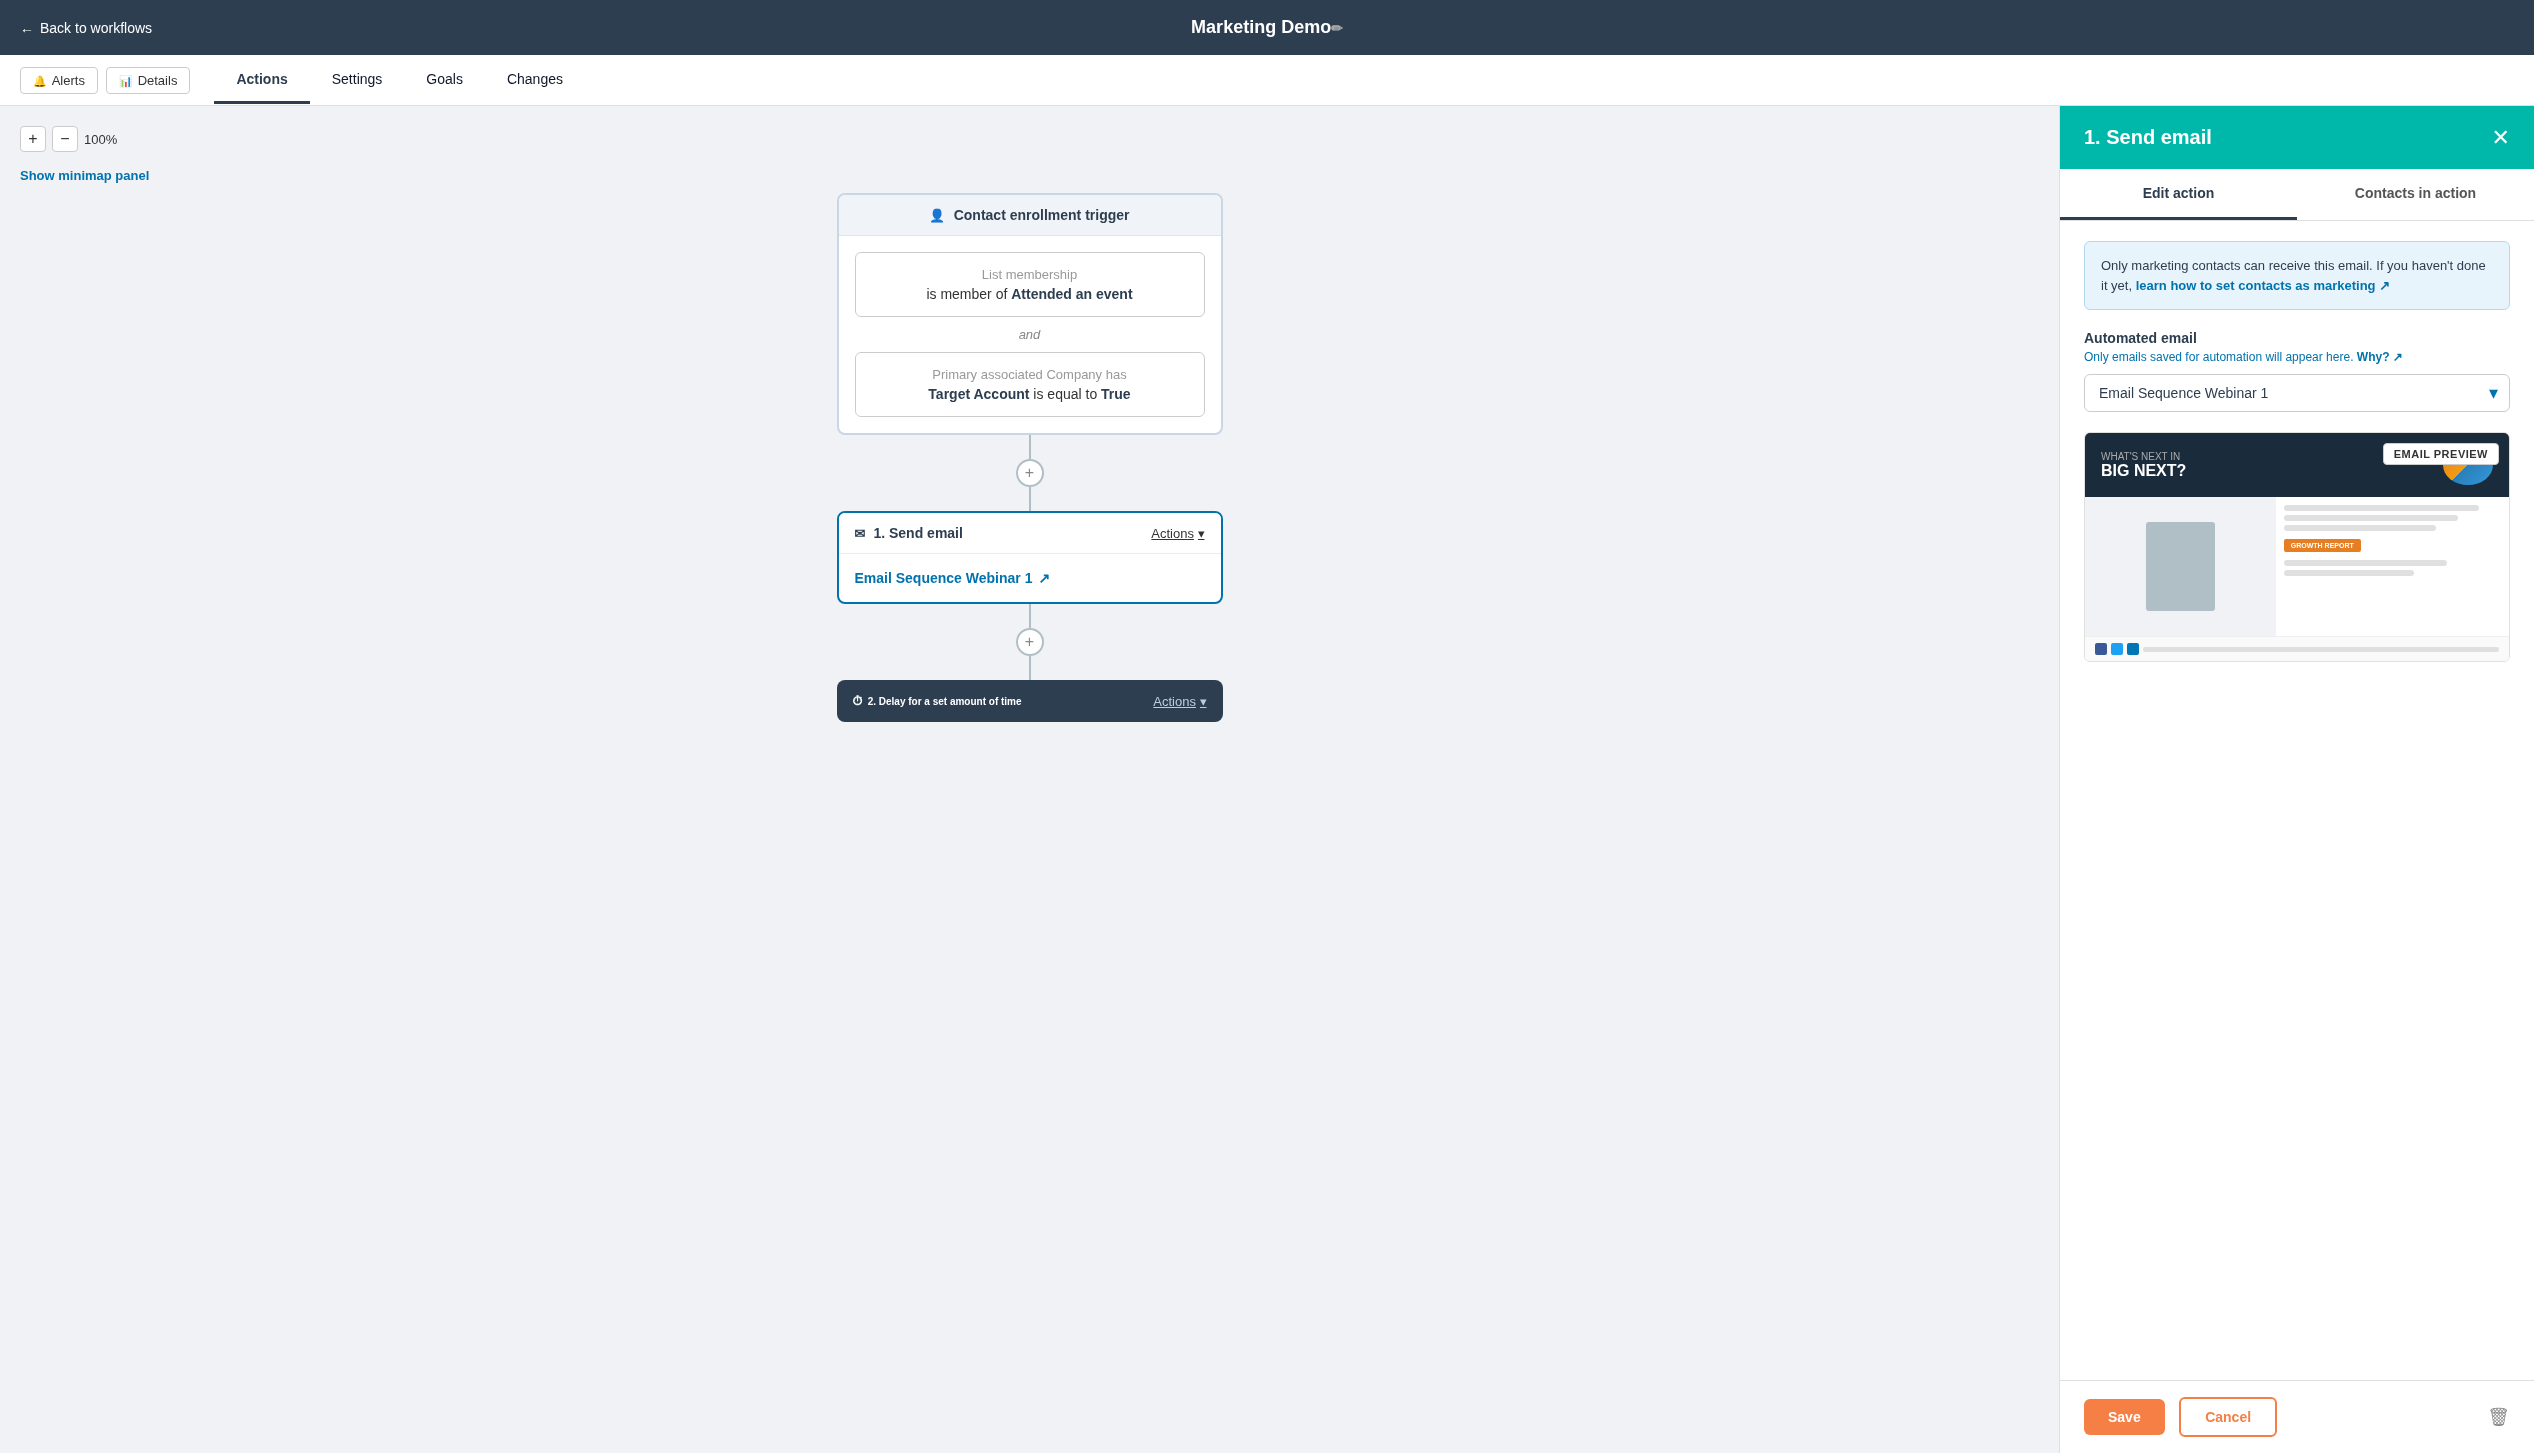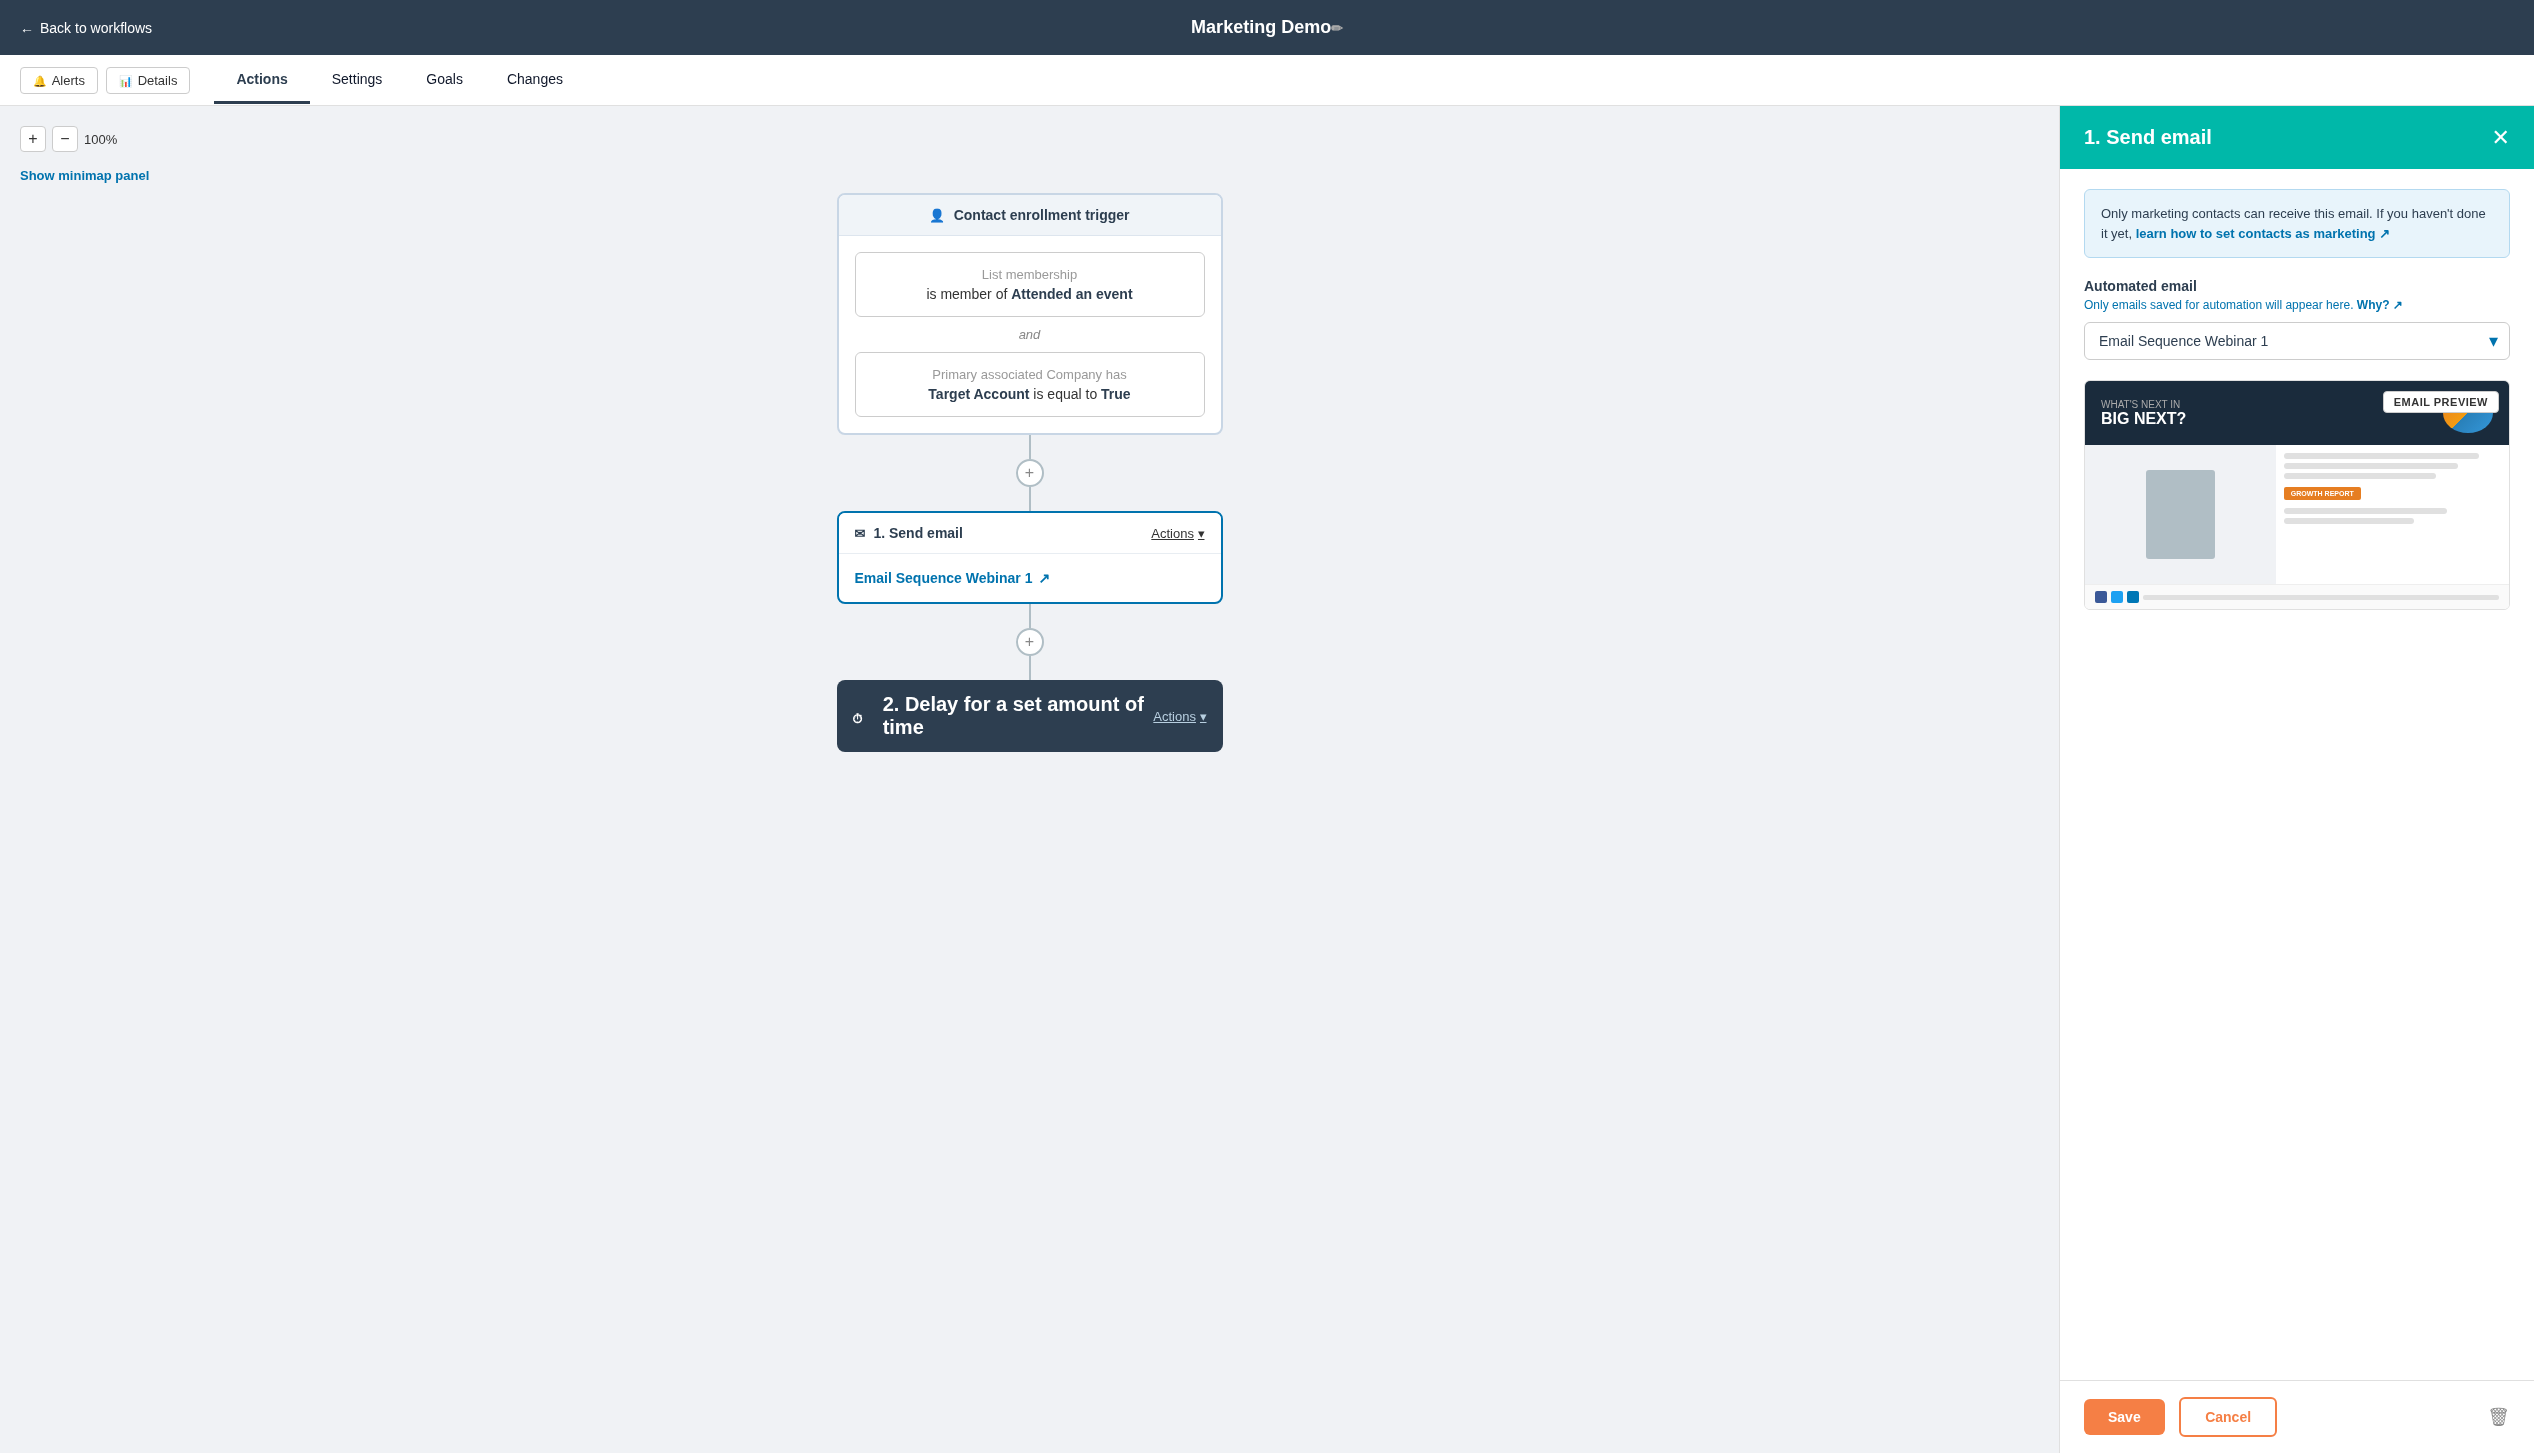--- a/index.html
+++ b/index.html
@@ -260,22 +260,22 @@
       border-radius: 8px;
       width: 386px;
       padding: 13px 16px;
       display: flex;
       align-items: center;
       justify-content: space-between;
     }
     .delay-header-left {
       display: flex;
       align-items: center;
-      gap: 20px;
-      font-size: 20px;
+      gap: 5px;
+      font-size: 10px;
       font-weight: 600;
       color: #fff;
     }
     .delay-actions-link {
       font-size: 13px;
       color: #b8cfe0;
       cursor: pointer;
       text-decoration: underline;
       display: flex;
       align-items: center;
@@ -650,20 +650,24 @@
     </div>
   </div>
 
   <div class="right-panel">
 
     <div class="panel-header">
       <span class="panel-title">1. Send email</span>
       <button class="panel-close">✕</button>
     </div>
 
+    <div class="panel-tabs">
+      <div class="panel-tab active">Edit action</div>
+      <div class="panel-tab">Contacts in action</div>
+    </div>
 
     <div class="panel-content">
 
       <div class="info-box">
         <span>Only marketing contacts can receive this email. If you haven't done it yet,</span>
         <a>
           <span>learn how to set contacts as marketing</span>
           <span>↗</span>
         </a>
       </div>

